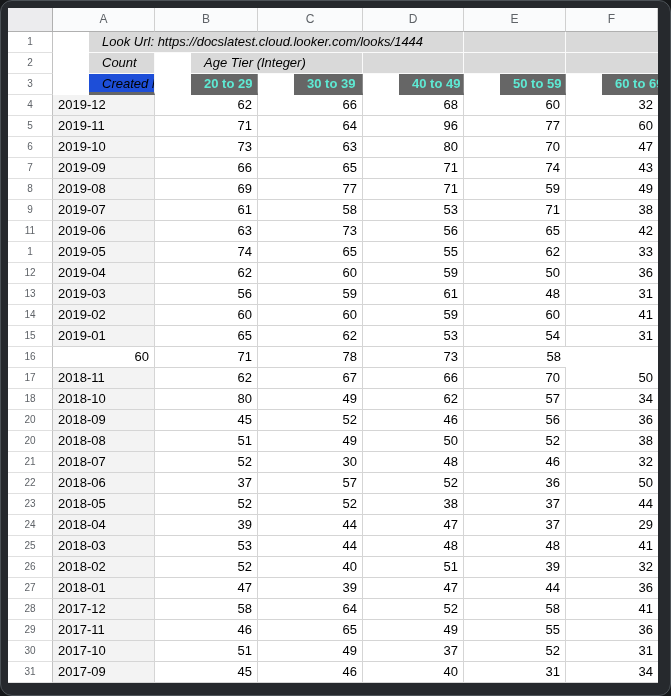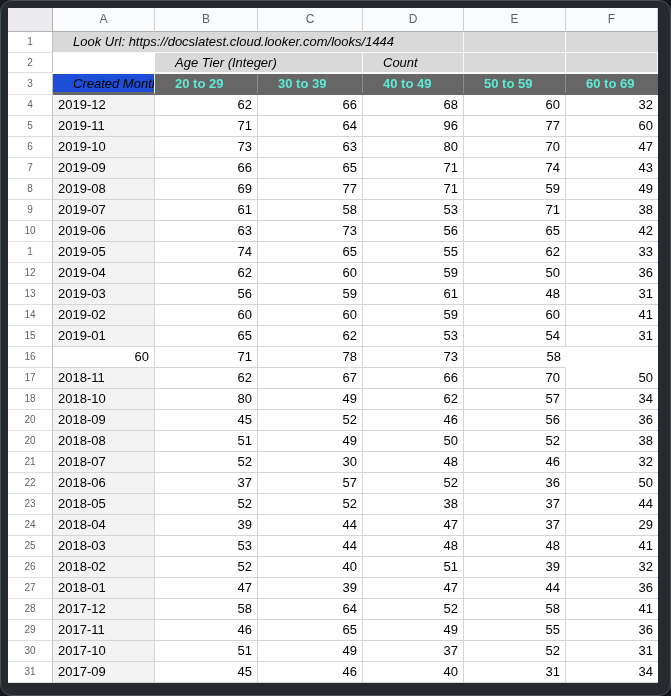--- a/index.html
+++ b/index.html
@@ -33,21 +33,21 @@
   
   .gut{
     background:#ffffff;border-right:1px solid #c2c2c2;border-bottom:1px solid #e0e0e0;
     color:#5f6368;font-size:10px;text-align:center;line-height:20px;
   }
   
   .grayrow .cell{background:#d9d9d9;}
   .grayrow .cell{border-bottom:1px solid rgba(255,255,255,.85);}
   .grayrow .gut{background:#fff;border-bottom:1px solid #e0e0e0;}
   .italic{font-style:italic;}
-  .padl{padding-left:20px;}
+  .padl{padding-left:13px;margin-left:36px;}
   .sepw{border-right:1px solid rgba(255,255,255,.85);}
   
   .row3 .cell{border-bottom:3px solid #666666;}
   .row3 .gut{border-bottom:1px solid #e0e0e0;}
   .rowlabel{background:#1d4ed8;font-style:italic;border-right:1px solid #f1f1f1;}
   .tier{
     background:#666666;color:#5eead4;font-weight:bold;
     border-right:1px solid rgba(255,255,255,.25);
   }
   .tier:last-child{border-right:none;}
@@ -81,22 +81,22 @@
 
   <div class="tr grayrow">
     <div class="cell gut">1</div>
     <div class="cell italic padl sepw" style="grid-column:2 / 6;">Look Url: https://docslatest.cloud.looker.com/looks/1444</div>
     <div class="cell sepw"></div>
     <div class="cell"></div>
   </div>
 
   <div class="tr grayrow">
     <div class="cell gut">2</div>
+    <div class="cell italic padl sepw">Count</div>
     <div class="cell italic padl sepw" style="grid-column:3 / 5;">Age Tier (Integer)</div>
-    <div class="cell italic padl sepw">Count</div>
     <div class="cell sepw"></div>
     <div class="cell sepw"></div>
     <div class="cell"></div>
   </div>
 
   <div class="tr row3">
     <div class="cell gut">3</div>
     <div class="cell rowlabel padl">Created Month</div>
     <div class="cell tier padl">20 to 29</div>
     <div class="cell tier padl">30 to 39</div>
@@ -160,21 +160,21 @@
     <div class="cell gut">9</div>
     <div class="cell month">2019-07</div>
     <div class="cell val">61</div>
     <div class="cell val">58</div>
     <div class="cell val">53</div>
     <div class="cell val">71</div>
     <div class="cell val">38</div>
   </div>
 
   <div class="tr datarow">
-    <div class="cell gut">10</div>
+    <div class="cell gut">11</div>
     <div class="cell month">2019-06</div>
     <div class="cell val">63</div>
     <div class="cell val">73</div>
     <div class="cell val">56</div>
     <div class="cell val">65</div>
     <div class="cell val">42</div>
   </div>
 
   <div class="tr datarow">
     <div class="cell gut">1</div>

